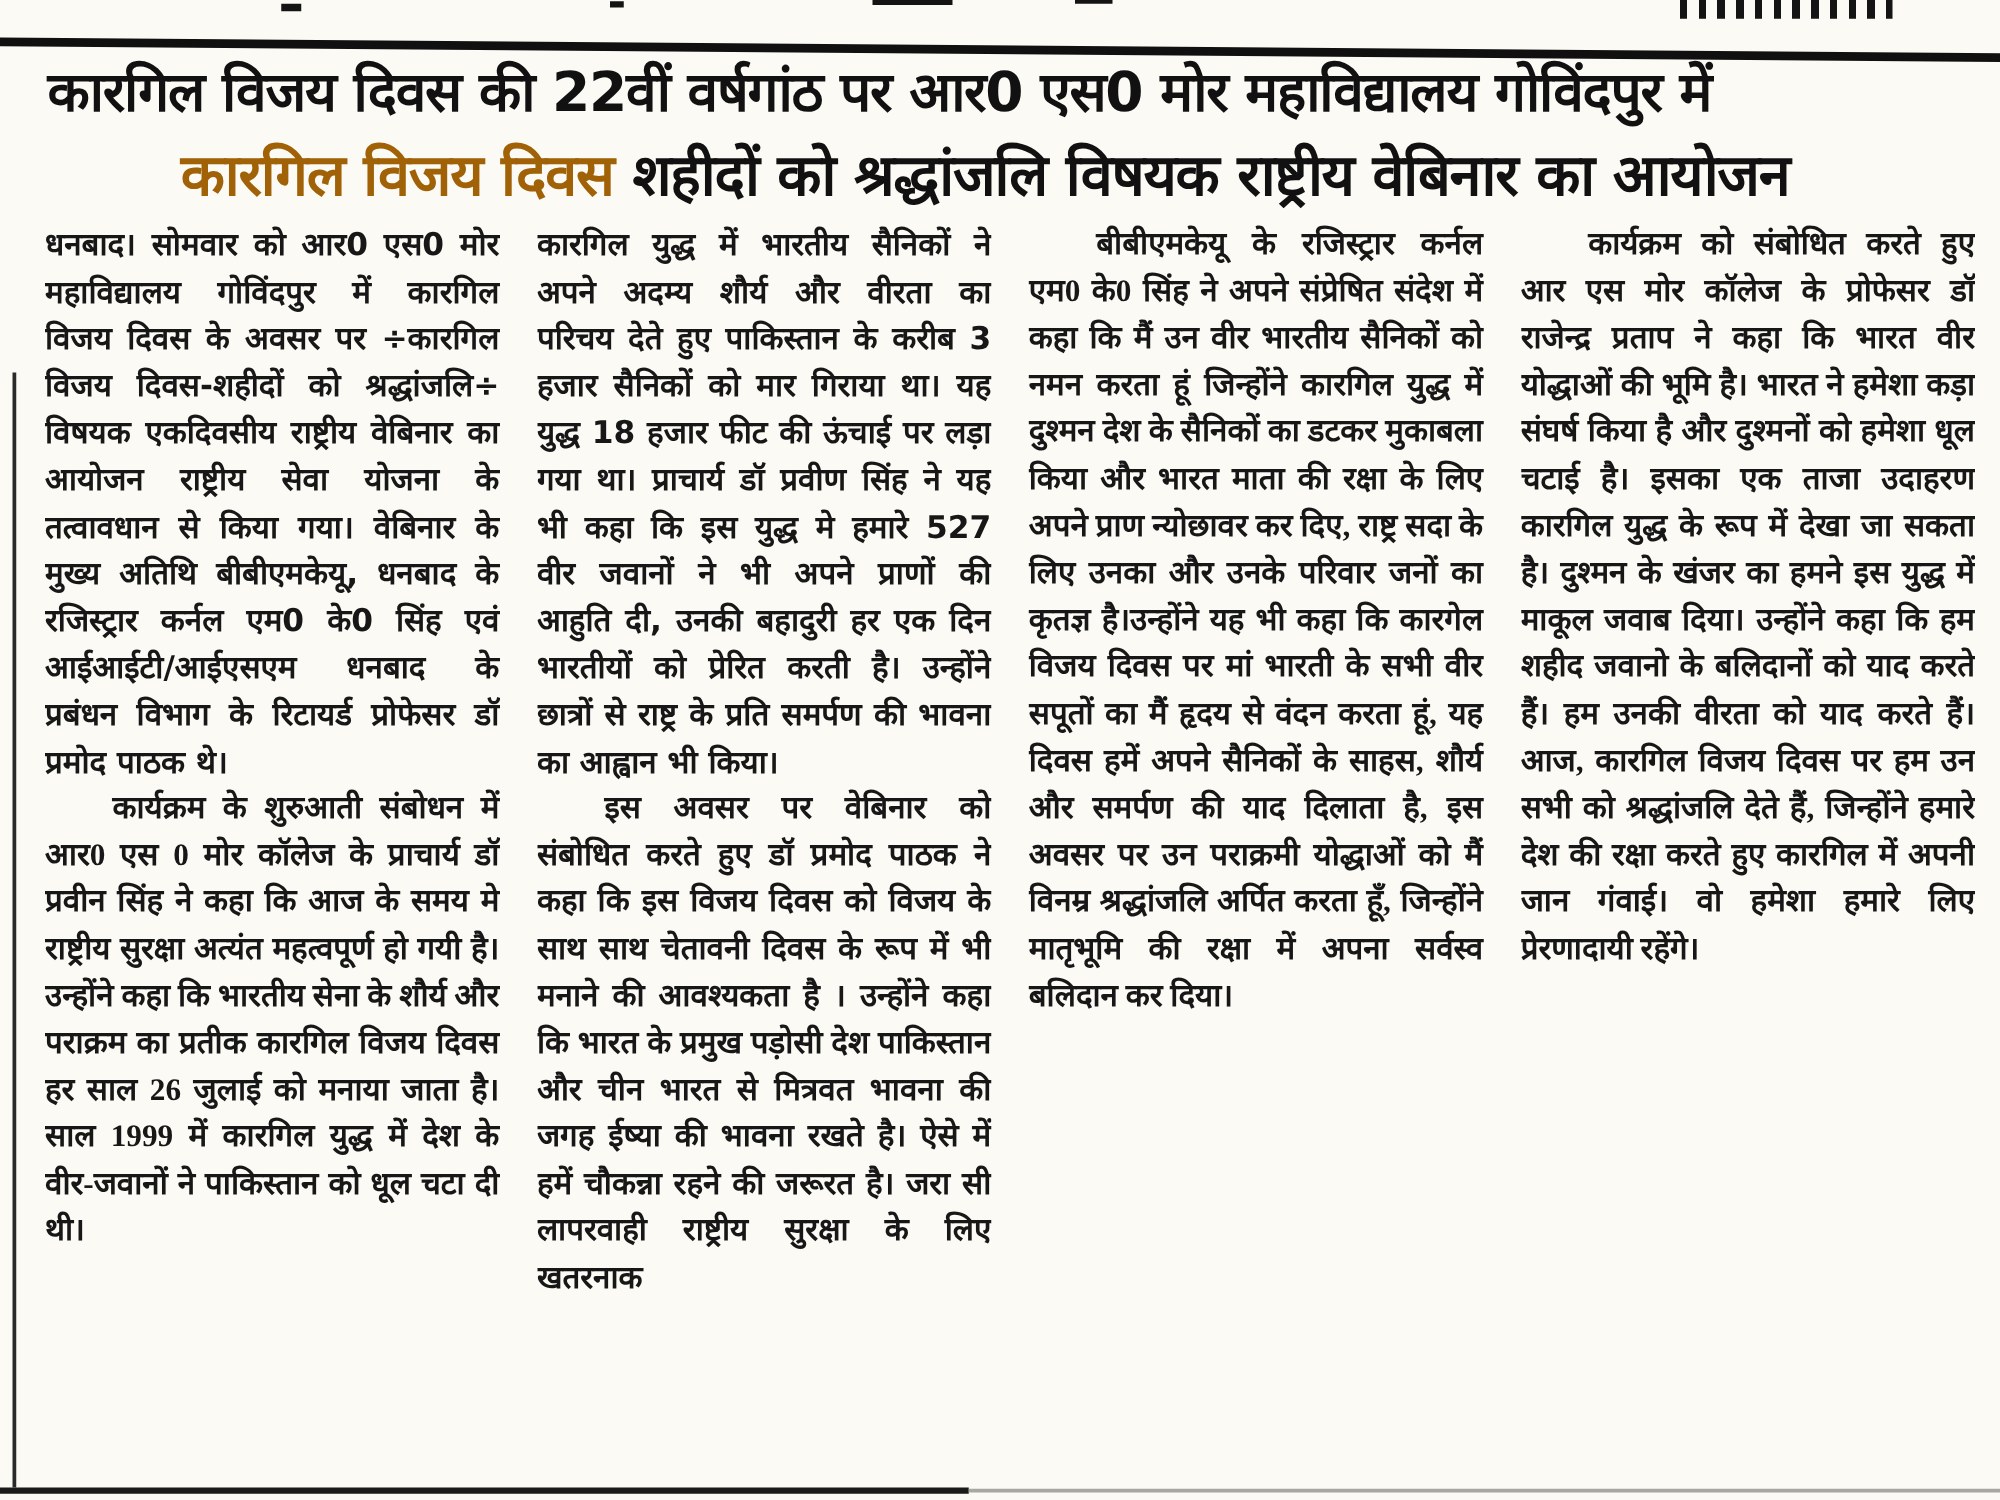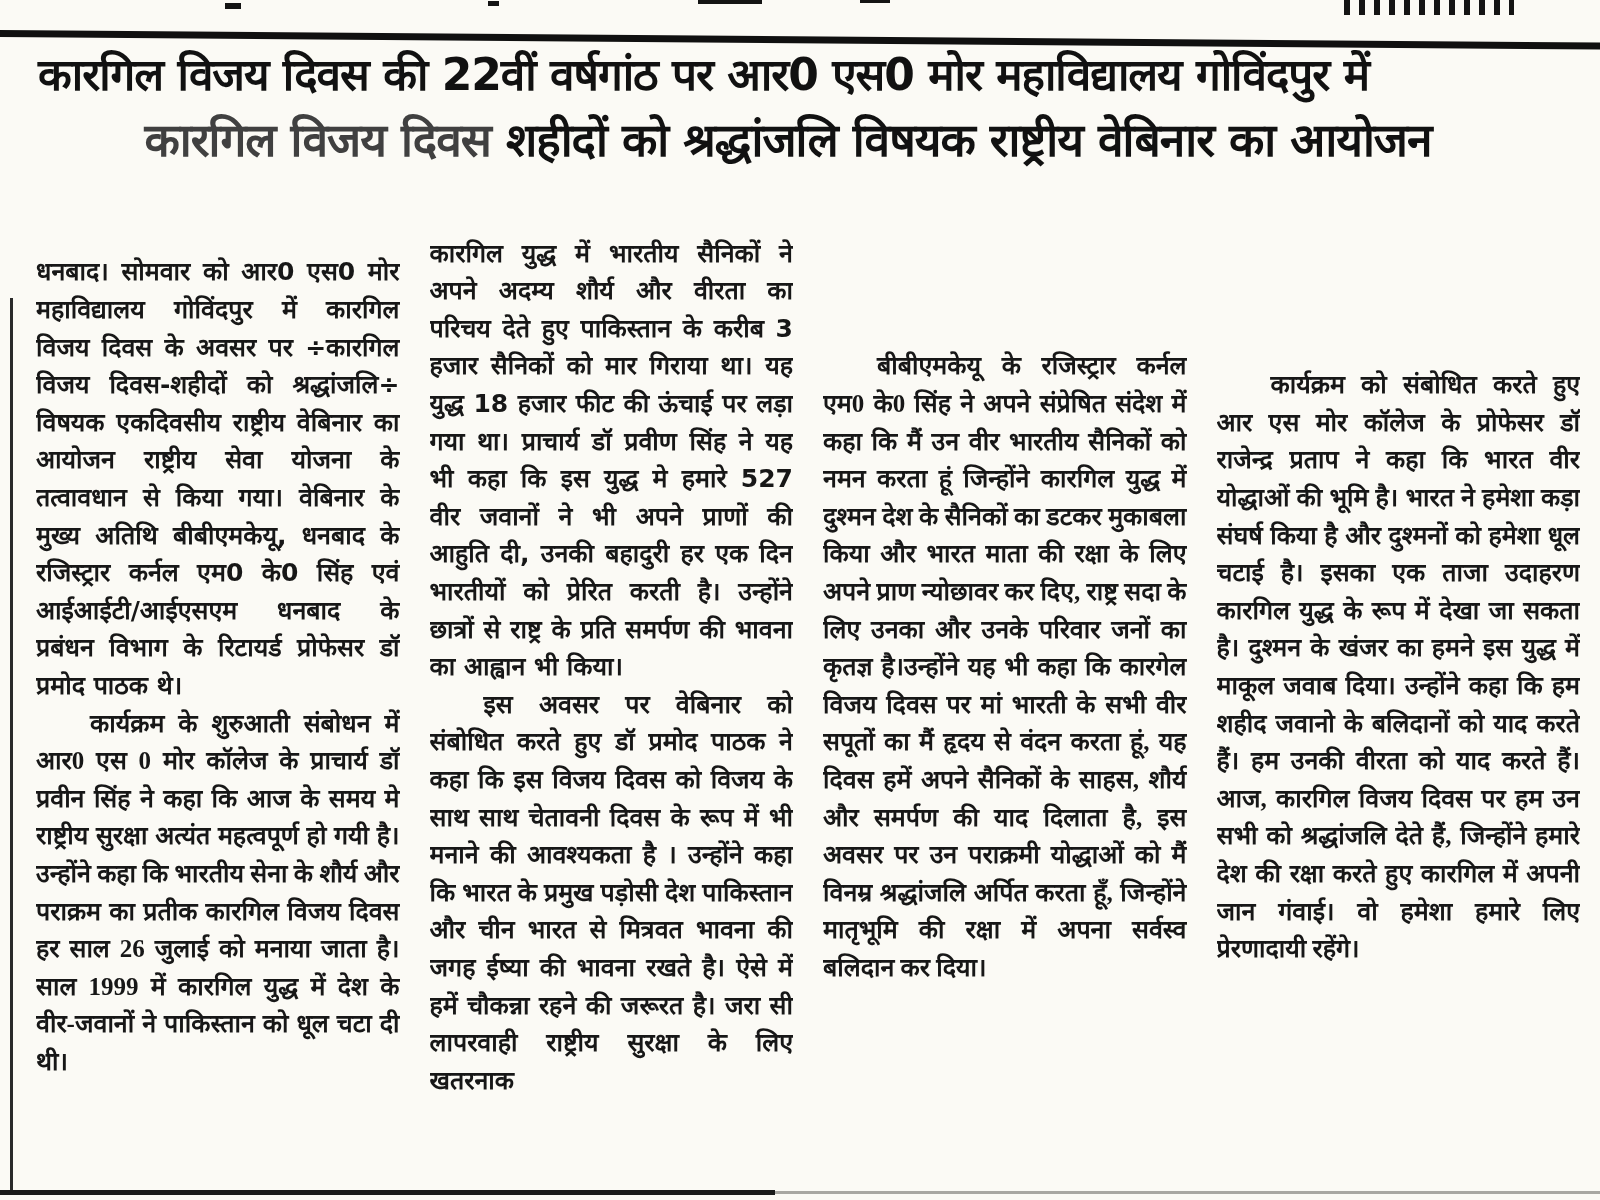--- a/index.html
+++ b/index.html
@@ -38,28 +38,28 @@
     font-size:44px;line-height:66px;
     letter-spacing:-1px;
     white-space:nowrap;
   }
   .hl2{
     text-align:center;
     font-size:46px;line-height:64px;
     letter-spacing:-1px;
     white-space:nowrap;
   }
-  .hl2 .red{color:#404040;}
+  .hl2 .red{color:#a16207;}
   .left-rule{
     position:absolute;left:10px;top:298px;width:3px;height:892px;
     background:#2a2a2a;
   }
   .columns{
-    position:absolute;left:36px;top:160px;width:1544px;height:1014px;
-    display:flex;gap:30px;align-items:center;
+    position:absolute;left:36px;top:177px;width:1544px;height:1014px;
+    display:flex;gap:30px;
   }
   .col{
     flex:1 1 0;
     overflow:hidden;
     text-align:justify;
     font-size:25px;
     line-height:37.6px;
     font-weight:700;
     color:#171717;
   }

